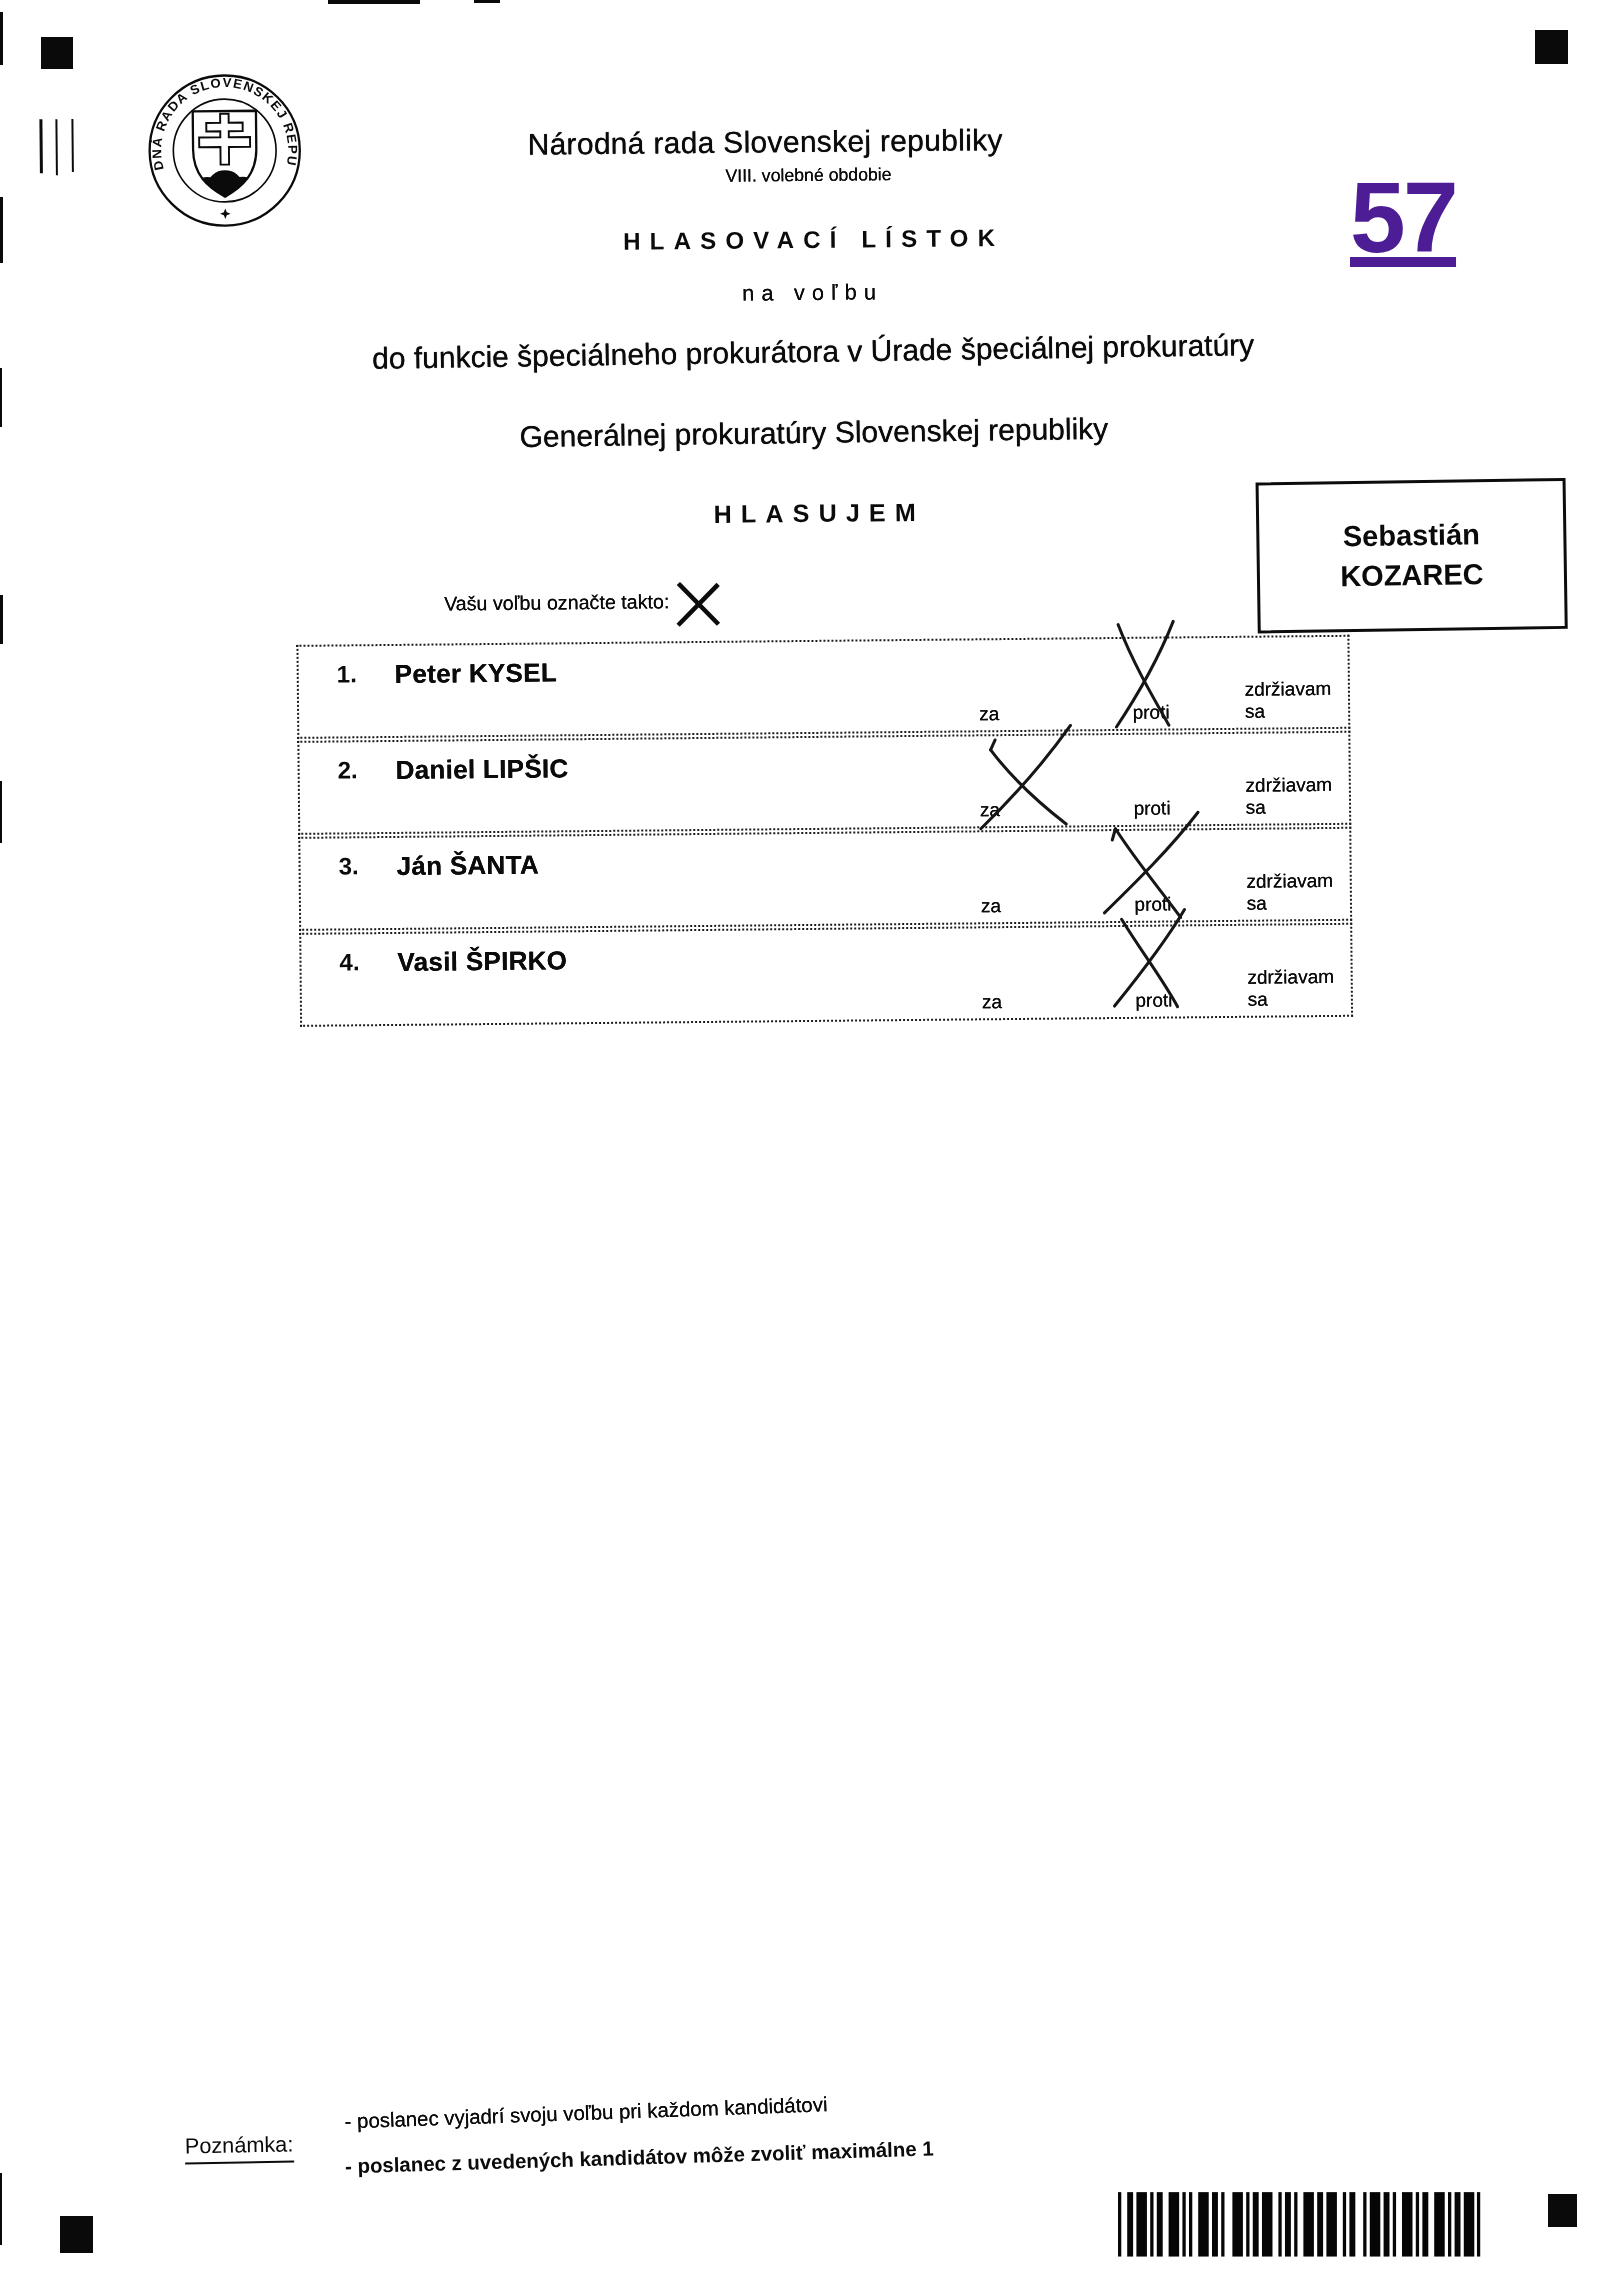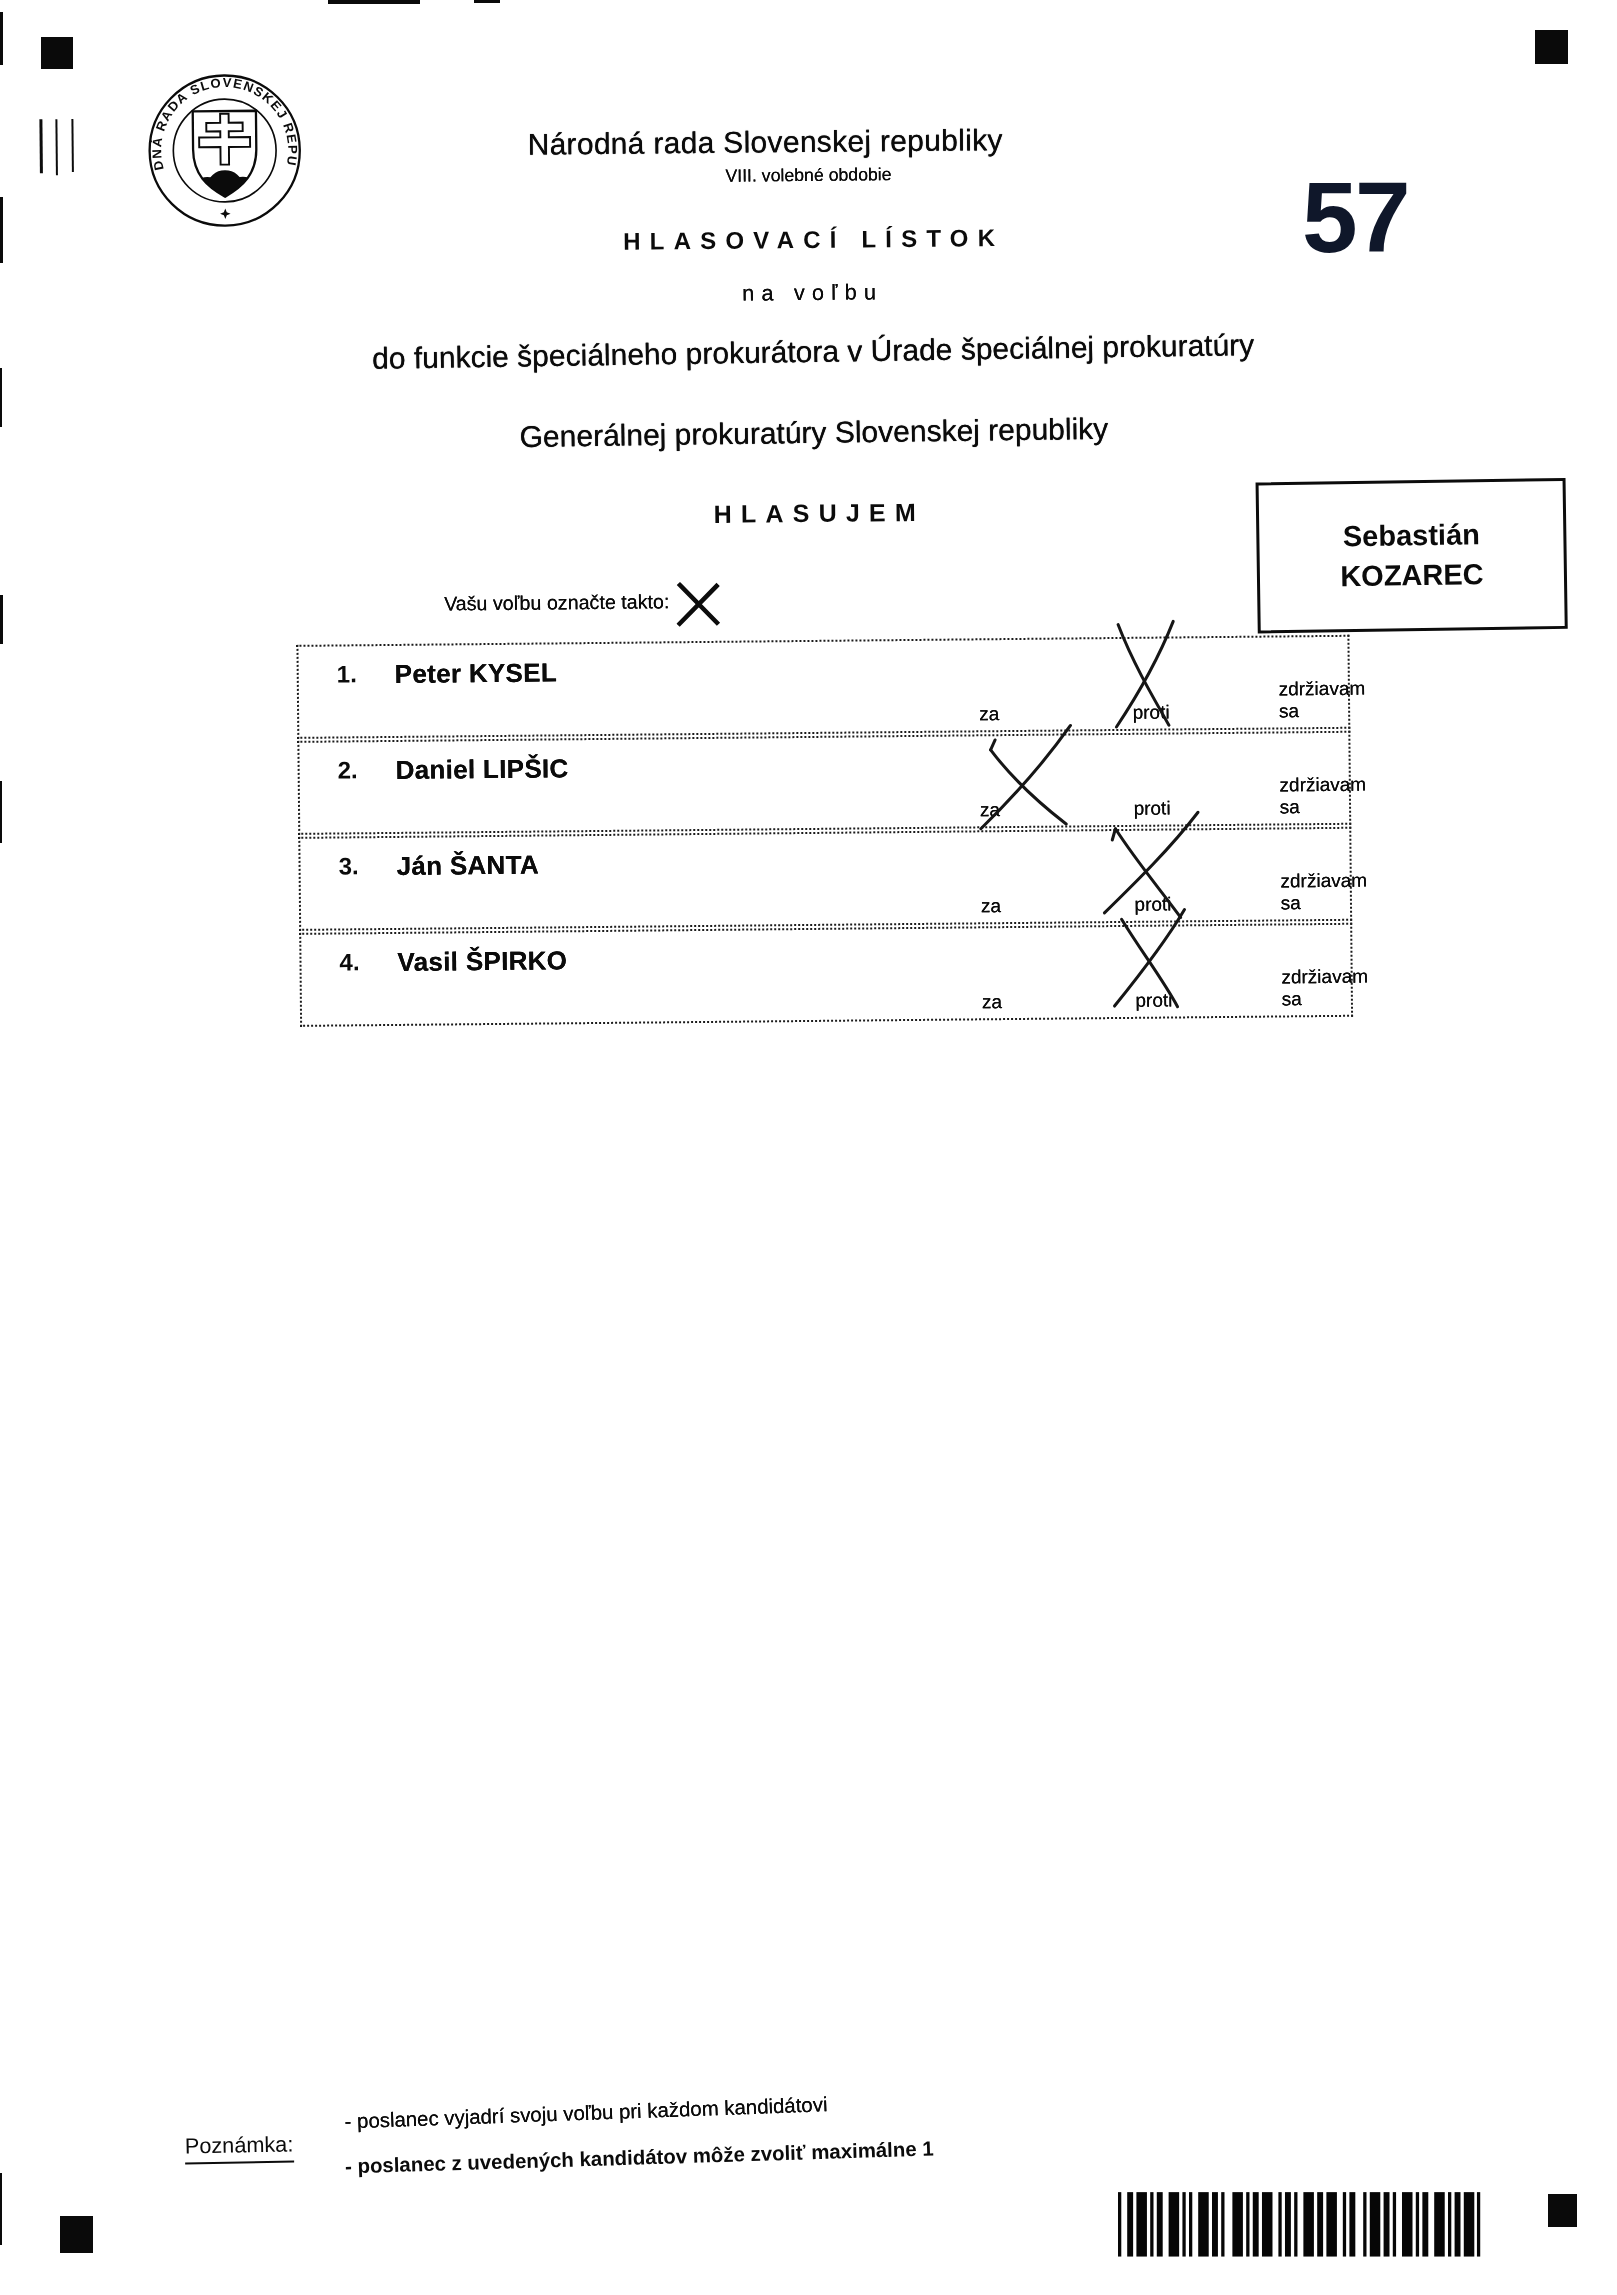--- a/index.html
+++ b/index.html
@@ -31,28 +31,28 @@
   .mark-instr svg{margin-left:6.6px;}
   
   .ctable{position:absolute;left:301px;top:640px;width:1053px;}
   .crow{position:relative;height:90px;border:2px dotted #1b1b1b;box-sizing:content-box;}
   .crow + .crow{margin-top:2px;}
   .num{position:absolute;left:38px;top:14.4px;font-size:24px;font-weight:bold;}
   .cname{position:absolute;left:96px;top:13px;font-size:26px;font-weight:bold;letter-spacing:0.3px;text-shadow:0 0 0.3px #000;}
   .opt{position:absolute;bottom:5.3px;transform:translateX(-50%);font-size:19px;text-shadow:0 0 0.3px #000;}
   .opt-za{left:690px;}
   .opt-proti{left:852px;}
-  .opt-zdrz{left:1023px;}
+  .opt-zdrz{left:989px;}
   .xmarks{position:absolute;left:0;top:0;pointer-events:none;}
   
   .note-label{position:absolute;left:175px;top:2127px;font-size:21.7px;border-bottom:2px solid #0c0c0c;padding-bottom:3.3px;transform:rotate(-0.5deg);}
   .note1{position:absolute;left:335px;top:2106px;font-size:20.4px;transform:rotate(-1.5deg);transform-origin:left center;text-shadow:0 0 0.3px #000;}
   .note2{position:absolute;left:335px;top:2151px;font-size:20.4px;font-weight:bold;transform:rotate(-1.2deg);transform-origin:left center;}
   
-  .stamp-number{position:absolute;left:1302px;top:167px;font-size:100px;font-weight:bold;letter-spacing:-2.6px;line-height:1;color:#0f172a;}
+  .stamp-number{position:absolute;left:1350px;top:167px;font-size:100px;font-weight:bold;letter-spacing:-2.6px;line-height:1;color:#4c1d95;text-decoration:underline;}
   .smudge{position:absolute;left:1195px;top:5.3px;width:282px;height:190px;}
   .barcode{position:absolute;left:1118px;top:2192px;}
 </style>
 </head>
 <body>
 
 <div class="page">
 
   <div class="sq" style="left:41px;top:37px;width:31.5px;height:31.5px;"></div>
   <div class="sq" style="left:1535px;top:30px;width:33px;height:34px;"></div>

